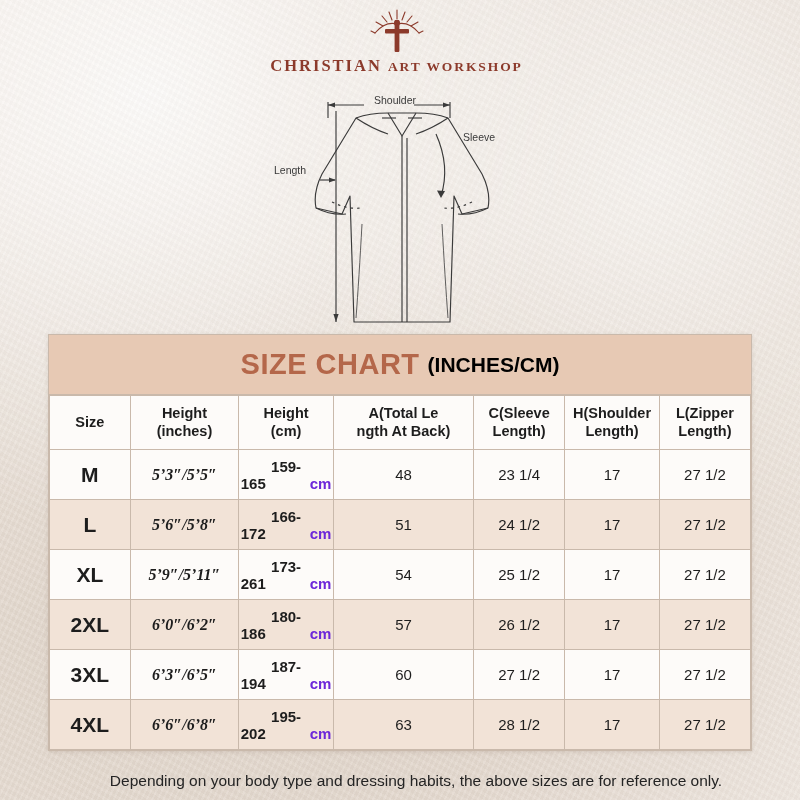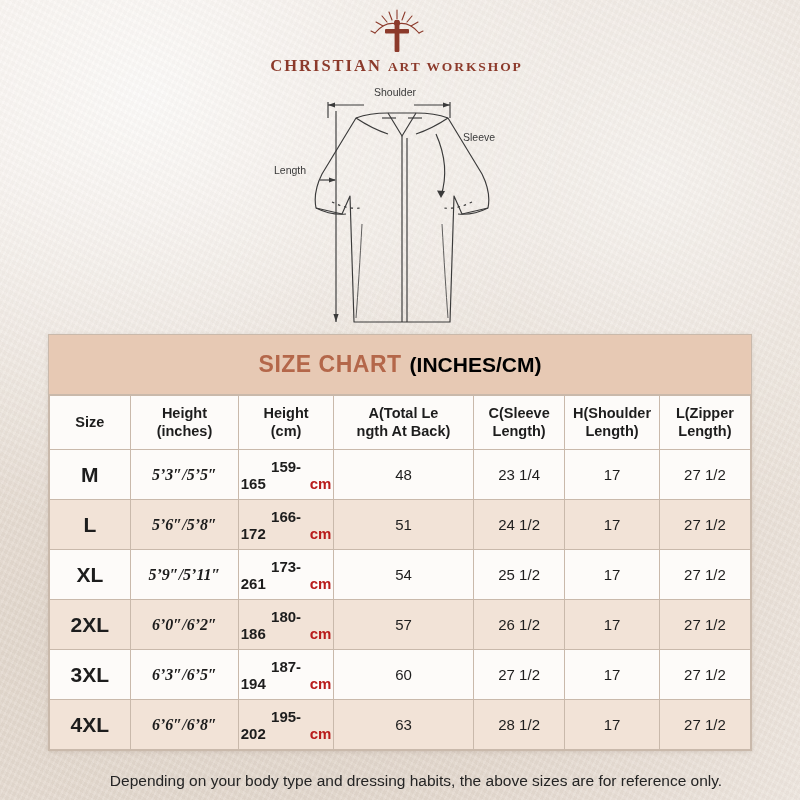--- a/index.html
+++ b/index.html
@@ -54,21 +54,21 @@
 
   
   .illus { position: absolute; top: 74px; left: 236px; width: 330px; height: 258px; }
   .illus-label {
     position: absolute;
     font-family: "Liberation Sans", sans-serif;
     font-size: 10.5px;
     color: #3a3a3a;
     white-space: nowrap;
   }
-  .lbl-shoulder { left: 138px; top: 12px; }
+  .lbl-shoulder { left: 138px; top: 20px; }
   .lbl-sleeve   { left: 227px; top: 57px; }
   .lbl-length   { left: 38px;  top: 90px; }
 
   
   .card {
     position: absolute;
     left: 48px;
     top: 334px;
     width: 704px;
     background: #fdfbf9;
@@ -79,21 +79,21 @@
     background: #e7c9b4;
     height: 60px;
     display: flex;
     align-items: center;
     justify-content: center;
     gap: 8px;
     border-bottom: 1px solid #c9b9ab;
   }
   .card-title .t-main {
     font-family: "Liberation Sans", sans-serif;
-    font-size: 23px;
+    font-size: 29px;
     font-weight: 700;
     color: #b4674a;
     letter-spacing: .5px;
   }
   .t-sub {
     font-family: "Liberation Sans", sans-serif;
     font-size: 21px;
     font-weight: 700;
     color: #000000;
   }
@@ -117,21 +117,21 @@
     padding: 2px 3px;
     background: #fdfbf9;
   }
   table.size tbody td { height: 50px; font-size: 15px; }
   table.size tbody tr.alt td { background: #f2e3d7; }
   table.size tbody tr:not(.alt) td { background: #fdfbf9; }
 
   .c-size  { font-size: 21px !important; font-weight: 700; }
   .c-in    { font-family: "Liberation Serif", serif; font-size: 16px !important; font-style: italic; font-weight: 700; }
   .c-cm    { font-size: 15px !important; font-weight: 700; }
-  .c-cm .unit { color: #b91c1c; font-weight: 700; margin-left: 44px; }
+  .c-cm .unit { color: #6d28d9; font-weight: 700; margin-left: 44px; }
 
   .col1 { width: 11.5%; }
   .col2 { width: 15.5%; }
   .col3 { width: 13.5%; }
   .col4 { width: 20%; }
   .col5 { width: 13%; }
   .col6 { width: 13.5%; }
   .col7 { width: 13%; }
 
   .footnote {

